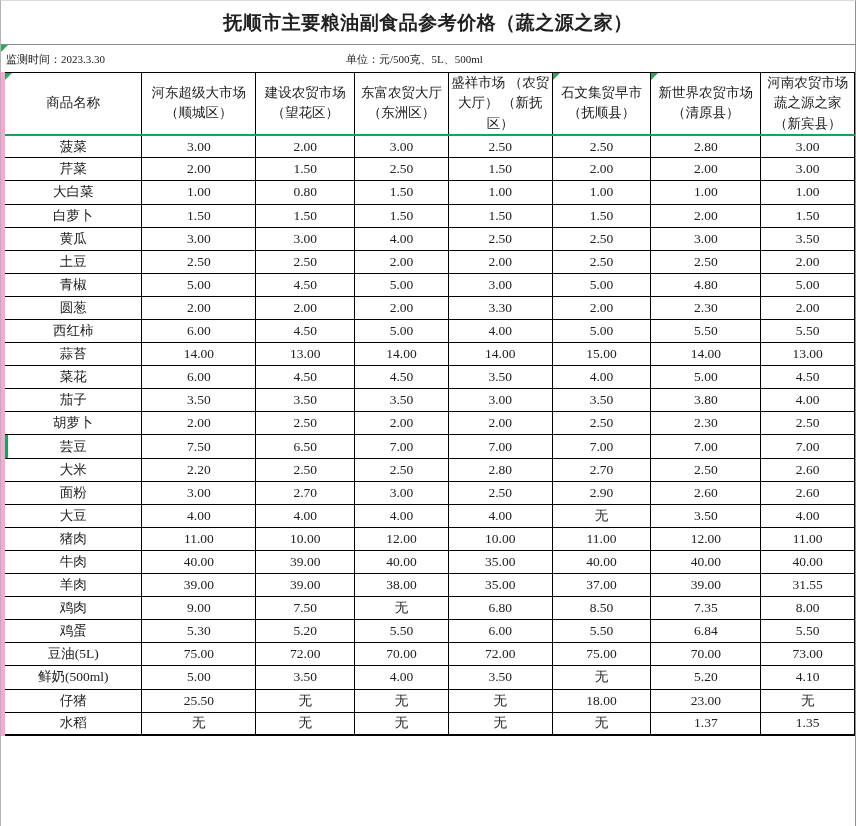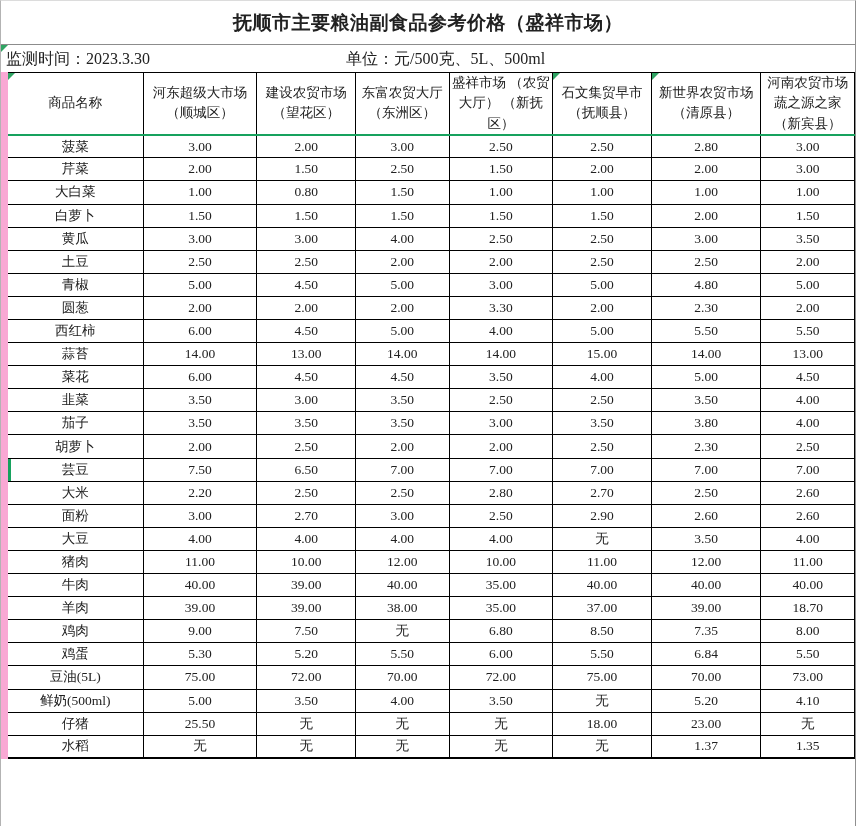--- a/index.html
+++ b/index.html
@@ -11,46 +11,46 @@
     border-left:1px solid #b3b3b3; border-top:1px solid #dcdcdc; border-right:1px solid #8f8f8f;
     overflow:hidden;
   }
   
   .title-row{
     height:43px; display:flex; align-items:center; justify-content:center;
     border-bottom:1px solid #8c8c8c; font-weight:bold; font-size:19px; letter-spacing:.5px;
     position:relative;
   }
   
-  .info-row{ position:relative; height:27px; font-size:16px; }
+  .info-row{ position:relative; height:27px; font-size:11px; }
   .info-row .mt{ position:absolute; left:5px; top:50%; transform:translateY(-50%); }
   .info-row .unit{ position:absolute; left:345px; top:50%; transform:translateY(-50%); }
   
   .flag{ position:absolute; left:0; top:0; width:0; height:0;
          border-top:7px solid #2fa463; border-right:7px solid transparent; }
   
   table{ width:100%; border-collapse:collapse; table-layout:fixed; font-size:13.5px; }
   th,td{ border:1px solid var(--grid); text-align:center; vertical-align:middle;
          padding:0 2px; position:relative; overflow:hidden; }
-  th:first-child, td:first-child{ border-left:7px solid #f9a8d4;margin-top:48px; }
+  th:first-child, td:first-child{ border-left:4px solid #f9a8d4;margin-top:48px; }
   thead th{
     height:59px; font-weight:normal; line-height:1.5;
     white-space:pre-line; border-bottom:2px solid var(--green);
   }
   tbody tr{ height:23.1px; }
   tbody tr:last-child td{ border-bottom:2px solid #000; }
   td.left-green{ box-shadow:inset 3px 0 0 var(--green); }
 </style>
 </head>
 <body>
 
 <div class="sheet">
 
   <div class="title-row">
-    <span>抚顺市主要粮油副食品参考价格（盛祥市场）</span>
+    <span>抚顺市主要粮油副食品参考价格（蔬之源之家）</span>
   </div>
 
   <div class="info-row">
     <span class="flag"></span>
     <span class="mt">监测时间：2023.3.30</span>
     <span class="unit">单位：元/500克、5L、500ml</span>
   </div>
 
   <table>
     <colgroup>
@@ -189,30 +189,20 @@
           <td>菜花</td>
           <td>6.00</td>
           <td>4.50</td>
           <td>4.50</td>
           <td>3.50</td>
           <td>4.00</td>
           <td>5.00</td>
           <td>4.50</td>
         </tr>
         <tr>
-          <td>韭菜</td>
-          <td>3.50</td>
-          <td>3.00</td>
-          <td>3.50</td>
-          <td>2.50</td>
-          <td>2.50</td>
-          <td>3.50</td>
-          <td>4.00</td>
-        </tr>
-        <tr>
           <td>茄子</td>
           <td>3.50</td>
           <td>3.50</td>
           <td>3.50</td>
           <td>3.00</td>
           <td>3.50</td>
           <td>3.80</td>
           <td>4.00</td>
         </tr>
         <tr>
@@ -286,21 +276,21 @@
           <td>40.00</td>
         </tr>
         <tr>
           <td>羊肉</td>
           <td>39.00</td>
           <td>39.00</td>
           <td>38.00</td>
           <td>35.00</td>
           <td>37.00</td>
           <td>39.00</td>
-          <td>18.70</td>
+          <td>31.55</td>
         </tr>
         <tr>
           <td>鸡肉</td>
           <td>9.00</td>
           <td>7.50</td>
           <td>无</td>
           <td>6.80</td>
           <td>8.50</td>
           <td>7.35</td>
           <td>8.00</td>

